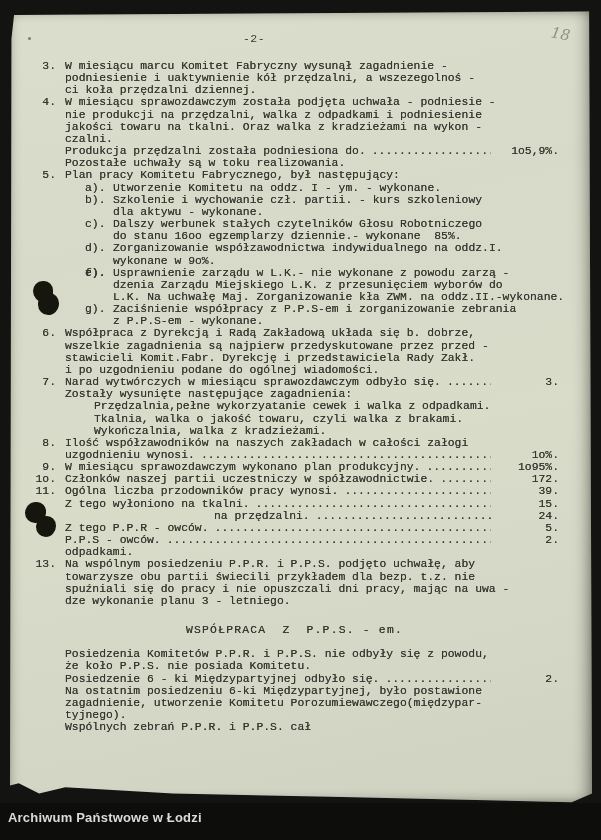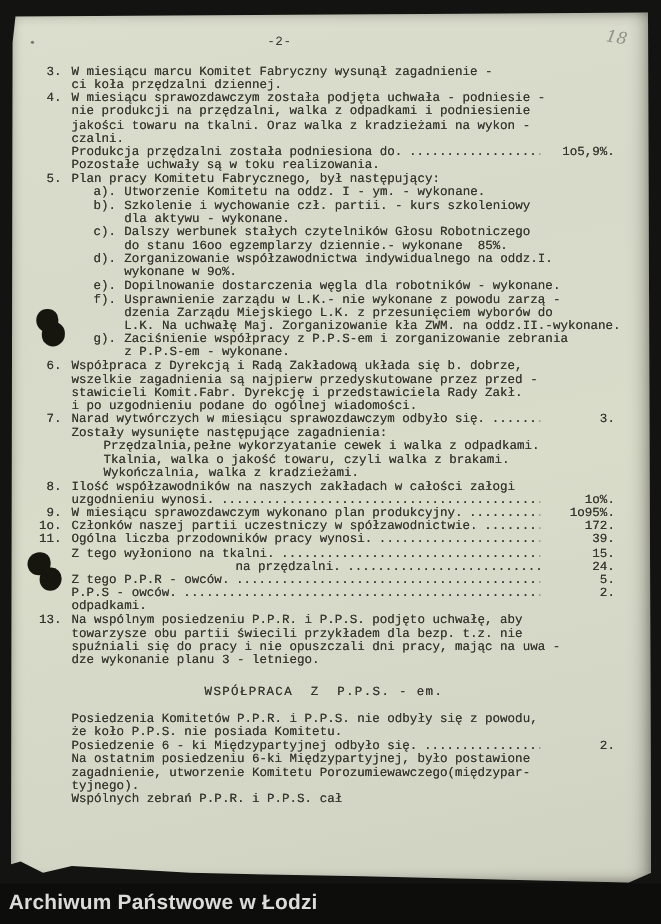--- a/index.html
+++ b/index.html
@@ -47,50 +47,51 @@
   .blob::after{content:"";position:absolute;background:#16160f;border-radius:50% 46% 52% 48%;}
   .blob-1{left:23px;top:270px;width:20px;height:21px;border-radius:52% 48% 44% 56%;}
   .blob-1::after{left:5px;top:12px;width:21px;height:22px;}
   .blob-2{left:15px;top:491px;width:21px;height:21px;border-radius:55% 45% 50% 50%;}
   .blob-2::after{left:11px;top:14px;width:20px;height:21px;}
   .speck{position:absolute;left:18px;top:26px;width:3px;height:3px;background:#7b7d74;border-radius:50%;}
   .footer{position:absolute;left:0;right:0;top:803px;bottom:0;background:#0d0d0b;}
   .footer-label{
     position:absolute;left:8px;top:810px;
     font-family:"Liberation Sans","DejaVu Sans",sans-serif;
-    font-weight:bold;font-size:19px;color:#dbdbd9;letter-spacing:.2px;
+    font-weight:bold;font-size:13px;color:#dbdbd9;letter-spacing:.2px;
   }
 </style>
 </head>
 <body>
 
 <div class="paper">
   <div class="speck"></div>
   <div class="page-num">-2-</div>
   <div class="handwritten">18</div>
   <div class="blob blob-1"></div>
   <div class="blob blob-2"></div>
   <div class="doc" id="doc">
       <div class="line main"><span class="num">3.</span><span class="t">W miesiącu marcu Komitet Fabryczny wysunął zagadnienie -</span></div>
+      <div class="line main"><span class="t">podniesienie i uaktywnienie kół przędzalni, a wszezegolnoś -</span></div>
       <div class="line main"><span class="t">ci koła przędzalni dziennej.</span></div>
       <div class="line main"><span class="num">4.</span><span class="t">W miesiącu sprawozdawczym została podjęta uchwała - podniesie -</span></div>
       <div class="line main"><span class="t">nie produkcji na przędzalni, walka z odpadkami i podniesienie</span></div>
       <div class="line main"><span class="t">jakości towaru na tkalni. Oraz walka z kradzieżami na wykon -</span></div>
       <div class="line main"><span class="t">czalni.</span></div>
       <div class="line main dotted"><span class="t">Produkcja przędzalni została podniesiona do.</span><span class="dots">....................................................................................................</span><span class="value">1o5,9%.</span></div>
       <div class="line main"><span class="t">Pozostałe uchwały są w toku realizowania.</span></div>
       <div class="line main"><span class="num">5.</span><span class="t">Plan pracy Komitetu Fabrycznego, był następujący:</span></div>
       <div class="line sub"><span class="num">a).</span><span class="t">Utworzenie Komitetu na oddz. I - ym. - wykonane.</span></div>
       <div class="line sub"><span class="num">b).</span><span class="t">Szkolenie i wychowanie czł. partii. - kurs szkoleniowy</span></div>
       <div class="line subc"><span class="t">dla aktywu - wykonane.</span></div>
       <div class="line sub"><span class="num">c).</span><span class="t">Dalszy werbunek stałych czytelników Głosu Robotniczego</span></div>
       <div class="line subc"><span class="t">do stanu 16oo egzemplarzy dziennie.- wykonane  85%.</span></div>
       <div class="line sub"><span class="num">d).</span><span class="t">Zorganizowanie współzawodnictwa indywidualnego na oddz.I.</span></div>
       <div class="line subc"><span class="t">wykonane w 9o%.</span></div>
-      <div class="line sub"><span class="num">e).</span><span class="t">Dopilnowanie dostarczenia węgla dla robotników - wykonane.</span></div>
+      <div class="line sub"><span class="num">e).</span></div>
       <div class="line sub"><span class="num">f).</span><span class="t">Usprawnienie zarządu w L.K.- nie wykonane z powodu zarzą -</span></div>
       <div class="line subc"><span class="t">dzenia Zarządu Miejskiego L.K. z przesunięciem wyborów do</span></div>
       <div class="line subc"><span class="t">L.K. Na uchwałę Maj. Zorganizowanie kła ZWM. na oddz.II.-wykonane.</span></div>
       <div class="line sub"><span class="num">g).</span><span class="t">Zaciśnienie współpracy z P.P.S-em i zorganizowanie zebrania</span></div>
       <div class="line subc"><span class="t">z P.P.S-em - wykonane.</span></div>
       <div class="line main"><span class="num">6.</span><span class="t">Współpraca z Dyrekcją i Radą Zakładową układa się b. dobrze,</span></div>
       <div class="line main"><span class="t">wszelkie zagadnienia są najpierw przedyskutowane przez przed -</span></div>
       <div class="line main"><span class="t">stawicieli Komit.Fabr. Dyrekcję i przedstawiciela Rady Zakł.</span></div>
       <div class="line main"><span class="t">i po uzgodnieniu podane do ogólnej wiadomości.</span></div>
       <div class="line main dotted"><span class="num">7.</span><span class="t">Narad wytwórczych w miesiącu sprawozdawczym odbyło się.</span><span class="dots">....................................................................................................</span><span class="value">3.</span></div>

